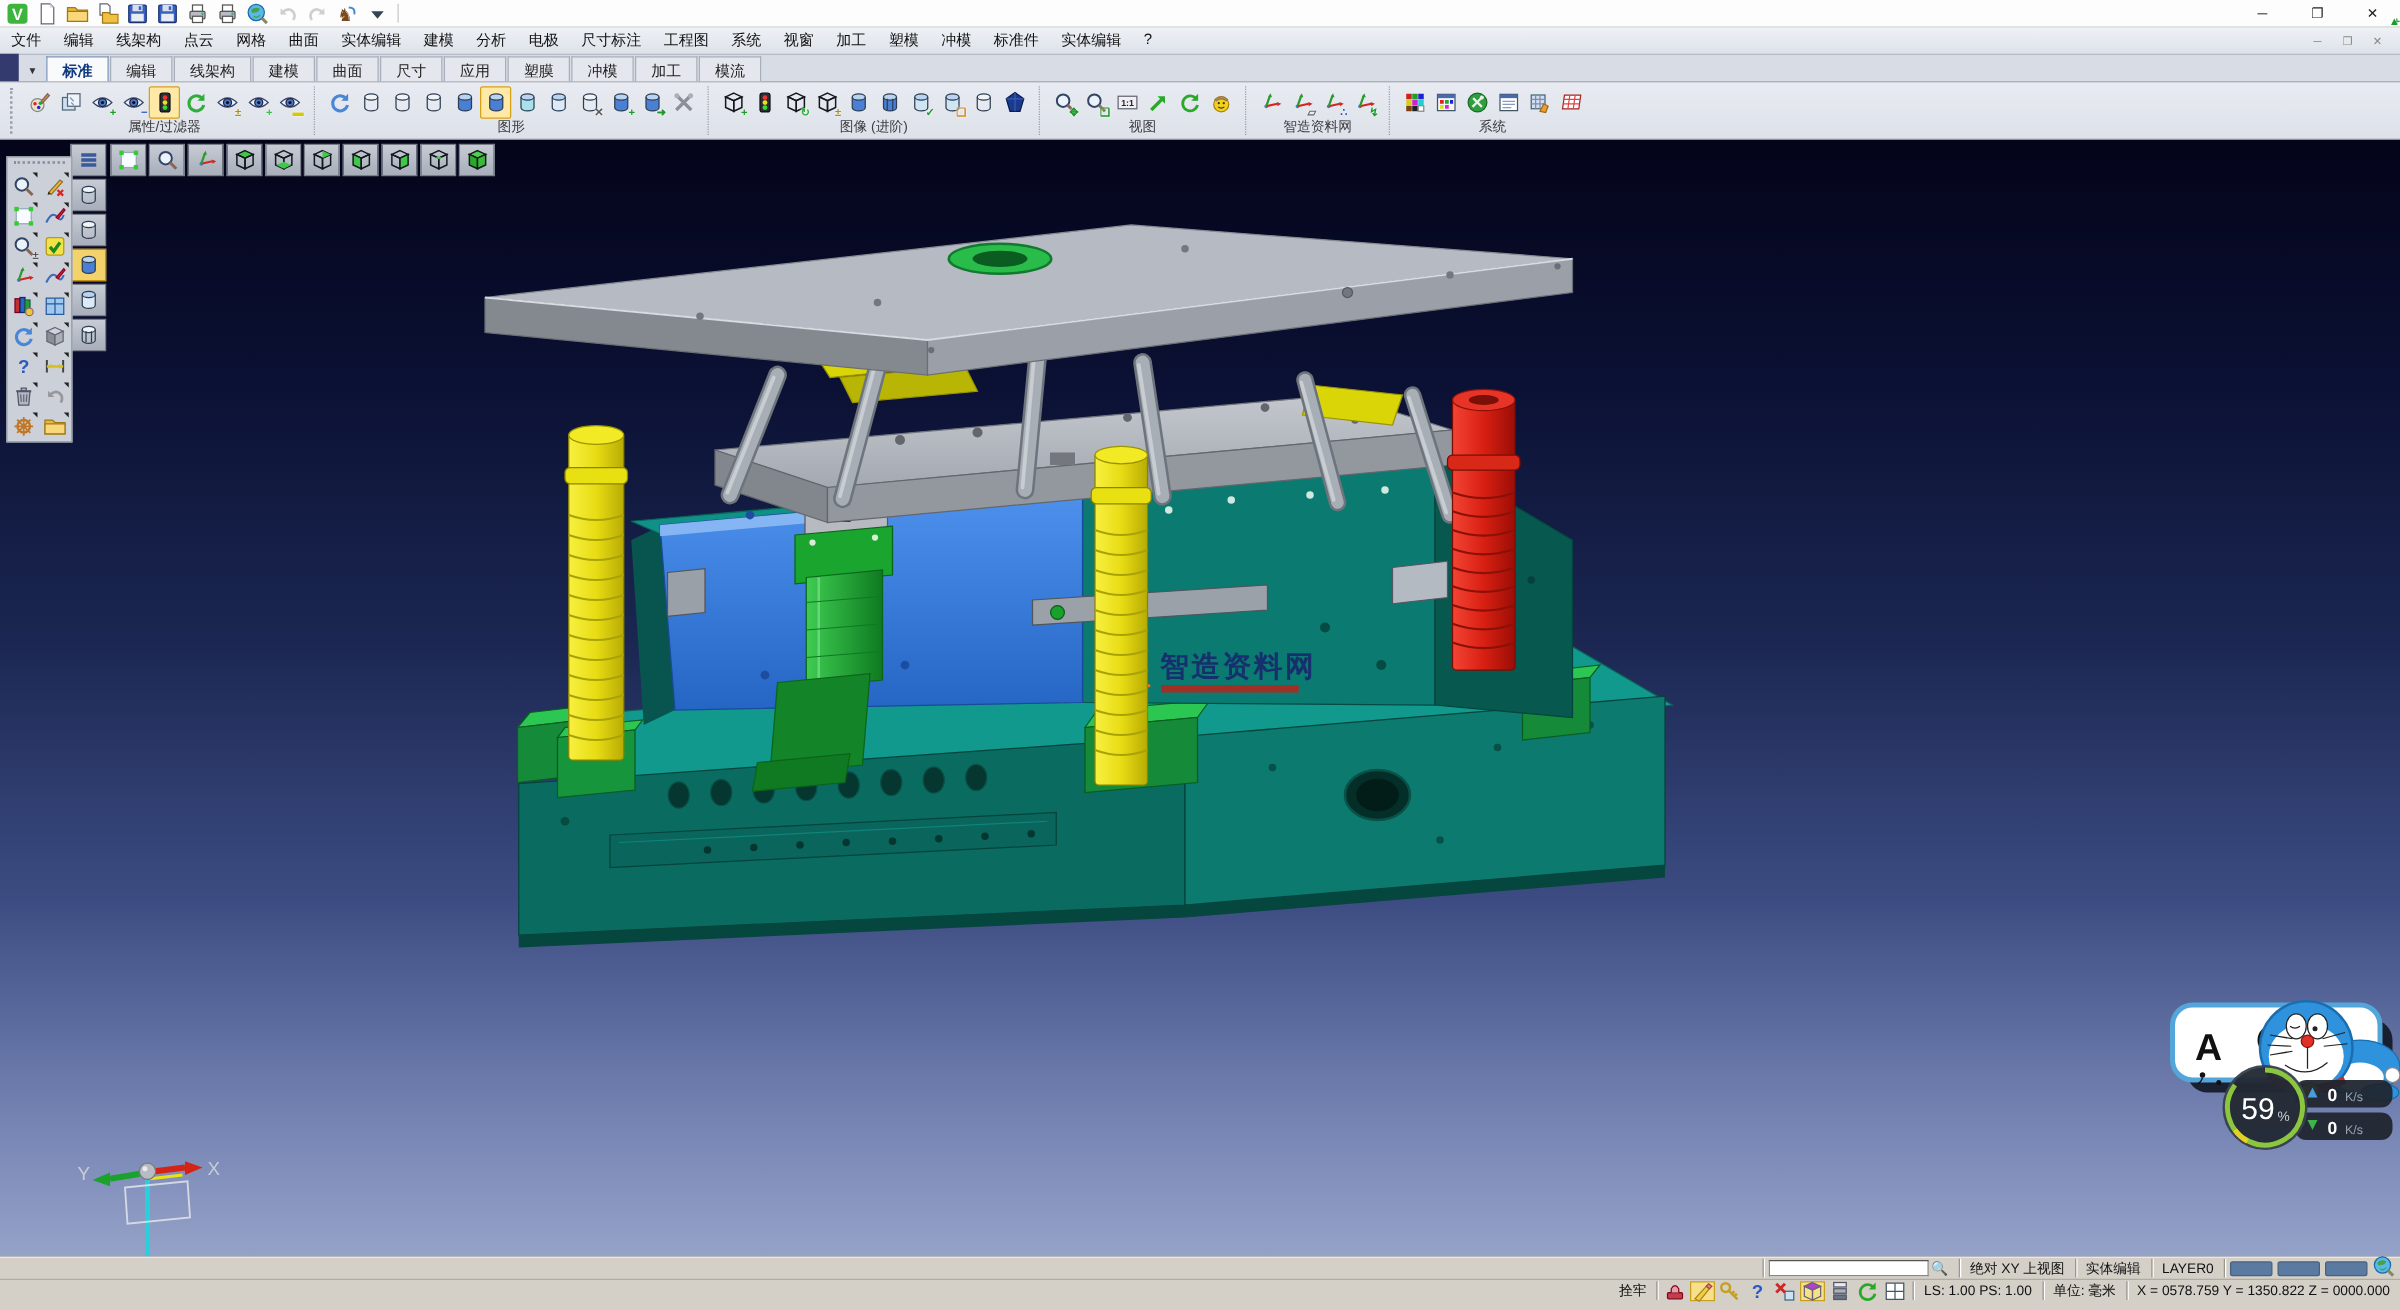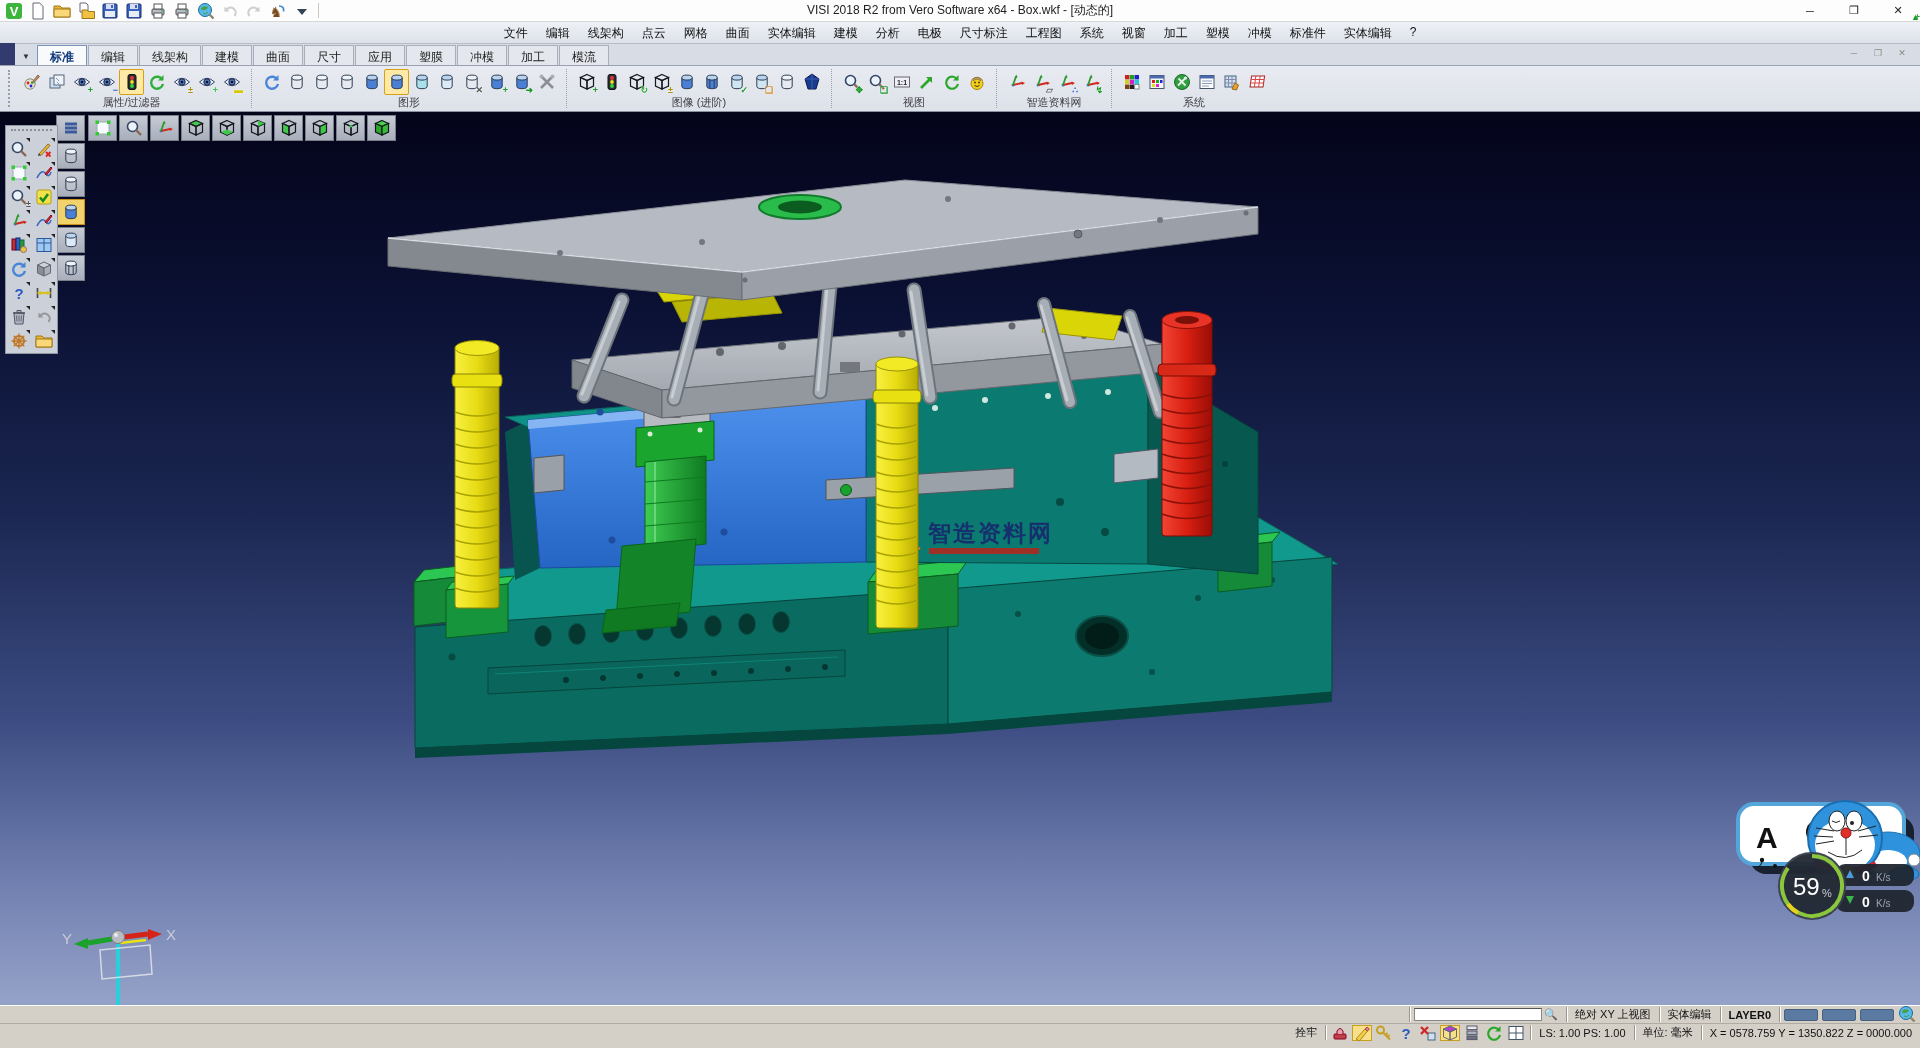--- a/index.html
+++ b/index.html
@@ -9,21 +9,21 @@
   #titlebar { height:22px; background:#fdfdfd; display:flex; align-items:center; border-bottom:1px solid #d8d8d8; position:relative; }
   #quickbar { display:flex; align-items:center; gap:3px; padding-left:3px; }
   .qbtn { width:21px; height:19px; display:flex; align-items:center; justify-content:center; background:transparent; border:none; }
   .qbtn.disabled { opacity:.45; }
   .qsep { width:1px; height:15px; background:#c8c8c8; margin:0 3px; }
   #title-text { position:absolute; left:0; right:0; text-align:center; font-size:12px; color:#222; pointer-events:none; }
   #wincontrols { margin-left:auto; display:flex; }
   .wbtn { width:44px; height:21px; display:flex; align-items:center; justify-content:center; font-size:11px; color:#222; background:transparent; border:none; }
 
   
-  #menubar { height:22px; background:linear-gradient(#eef1f6,#dde2ea); display:flex; align-items:center; border-bottom:1px solid #b8bcc6;flex-direction:column; }
+  #menubar { height:22px; background:linear-gradient(#eef1f6,#dde2ea); display:flex; align-items:center; border-bottom:1px solid #b8bcc6; }
   #menus { display:flex; }
   .menu-item { padding:3px 9px; font-size:12px; color:#111; }
   #mdicontrols { margin-left:auto; display:flex; padding-right:6px; }
   .mdibtn { width:24px; height:16px; font-size:9px; color:#8a8a84; background:transparent; border:none; }
 
   
   #tabrow { height:22px; background:#d8dce4; display:flex; align-items:flex-end; border-bottom:1px solid #9aa2b0; }
   #tab-dark-box { width:15px; height:22px; background:#333a6e; }
   .tab-drop { width:22px; height:18px; border:none; background:transparent; font-size:8px; color:#333; }
   .tab { padding:3px 12px 3px; font-size:12px; color:#222; border:1px solid #a8aeba; border-bottom:none; background:#e4e7ed; margin-right:1px; height:20px; }
@@ -57,21 +57,21 @@
   
   #statusbar { background:#d4d0c8; border-top:1px solid #fff; }
   .srow { height:17px; display:flex; align-items:center; justify-content:flex-end; font-size:11px; color:#111; padding-right:4px; }
   .srow2 { height:18px; border-top:1px solid #b0aca4; }
   .sep { width:1px; align-self:stretch; margin:1px 4px; background:#9a968e; box-shadow:1px 0 0 #fff; }
   #search-box { width:128px; height:13px; border:1px solid #888; border-top-color:#555; background:#fff; font-size:10px; padding:0 2px; }
   .swatch { width:34px; height:12px; border-radius:2px; border:1px solid #47607e; margin-right:4px; }
   .sbtn { width:20px; height:16px; display:flex; align-items:center; justify-content:center; background:transparent; border:1px solid transparent; }
   .sbtn.active { background:#f8e08a; border:1px solid #c8a020; }
   .stext { padding:16px 4px; white-space:nowrap; }
-  .sbold { font-weight:bold; }
+  .sbold { font-weight:normal; }
 
   #taskbar { height:8px; background:#32353d; color:#c0c0c0; font-size:9px; line-height:8px; text-align:right; padding-right:58px; overflow:hidden;margin-top:27px; }
 </style>
 </head>
 <body>
 
 <div id="titlebar">
   <div id="quickbar">
       <button class="qbtn">
         <svg width="18" height="18" viewBox="0 0 18 18">
@@ -157,21 +157,20 @@
           <path d="M10 4 q5.5 0 4.5 5.5" stroke="#4488cc" stroke-width="1.6" fill="none"></path>
         </svg>
       </button>
       <button class="qbtn">
         <svg width="18" height="18" viewBox="0 0 18 18">
           <path d="M4 7 h10 l-5 6 z" fill="#345"></path>
         </svg>
       </button>
       <span class="qsep"></span>
     </div>
-  <div id="title-text">VISI 2018 R2 from Vero Software x64 - Box.wkf - [动态的]</div>
   <div id="wincontrols">
     <button class="wbtn">─</button>
     <button class="wbtn">❐</button>
     <button class="wbtn">✕</button>
   </div>
 </div>
 
 <div id="menubar">
   <div id="menus">
       <div class="menu-item">文件</div>

